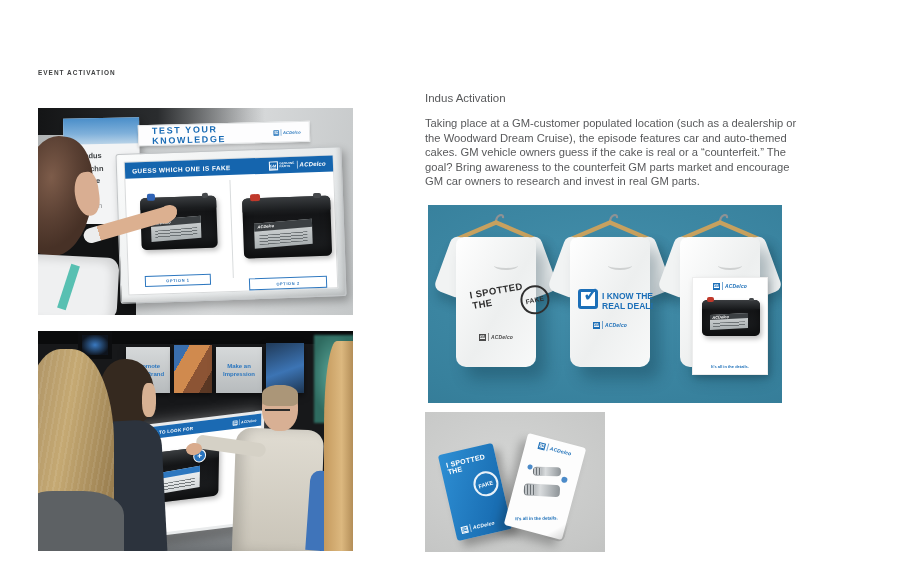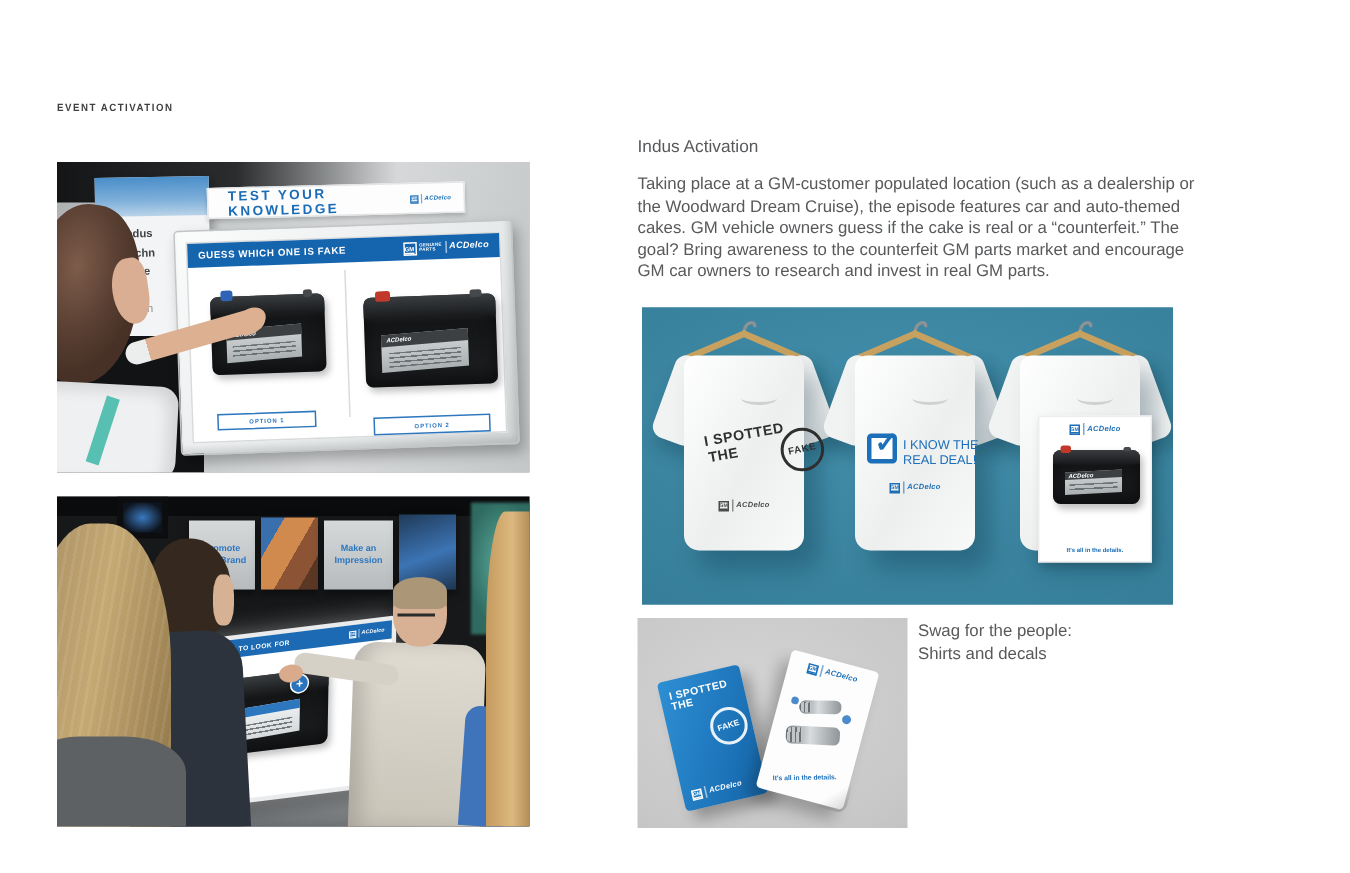--- a/index.html
+++ b/index.html
@@ -175,21 +175,21 @@
   .stamp { position:absolute; border-radius:50%; border:2px solid #2f2f2f; display:flex;
     align-items:center; justify-content:center; }
   .art1 .stamp { right:-4px; top:7px; width:29px; height:29px; transform:rotate(12deg); }
   .stamp span { font-size:6.5px; font-weight:800; transform:rotate(-14deg); }
   .art-logos { position:absolute; left:0; right:0; display:flex; justify-content:center; gap:3px;
     align-items:center; }
   .art2 { position:absolute; left:8px; top:52px; width:86px; display:flex; gap:4px; color:#1c6fb8; }
   .checkbox { position:relative; width:20px; height:20px; border:3px solid #1c6fb8; border-radius:3px;
     background:#fff; flex:0 0 auto; }
   .checkbox b { position:absolute; left:2px; top:-9px; font-size:19px; color:#1c6fb8; }
-  .art2-text { font-size:8.5px; font-weight:400; line-height:10px; padding-top:2px; }
+  .art2-text { font-size:8.5px; font-weight:700; line-height:10px; padding-top:2px; }
   .panel3 { position:absolute; left:12px; top:40px; width:76px; height:98px; background:#fff;
     border:1px solid #ededed; box-shadow:2px 3px 6px rgba(0,0,0,.15); }
   .panel3 .art-logos { top:4px; }
   .detail-text { position:absolute; left:0; right:0; bottom:5px; text-align:center; font-size:4px;
     color:#1c6fb8; font-weight:bold; }
 
   
   .decal-blue { position:absolute; left:22px; top:36px; width:56px; height:88px; transform:rotate(-13deg);
     background:linear-gradient(115deg,#2e8fd4 0%,#1a6fb4 75%); border-radius:3px;
     box-shadow:5px 7px 9px rgba(0,0,0,.28); color:#fff; padding:8px 6px; }
@@ -477,24 +477,20 @@
                 </div>
               <div class="bat-label-lines"></div>
             </div>
           </div>
           <div class="detail-text">It's all in the details.</div>
         </div>
       </div>
     </div>
   </div>
 
-  <div class="swag-caption">
-    <div>Swag for the people:</div>
-    <div>Shirts and decals</div>
-  </div>
 
   <div class="photo img-gray">
     <div class="decal-blue">
       <div class="t">I SPOTTED</div>
       <div class="t">THE</div>
       <div class="stamp">
           <span>FAKE</span>
         </div>
       <div class="art-logos">
         <span class="gm-lockup mini white">

